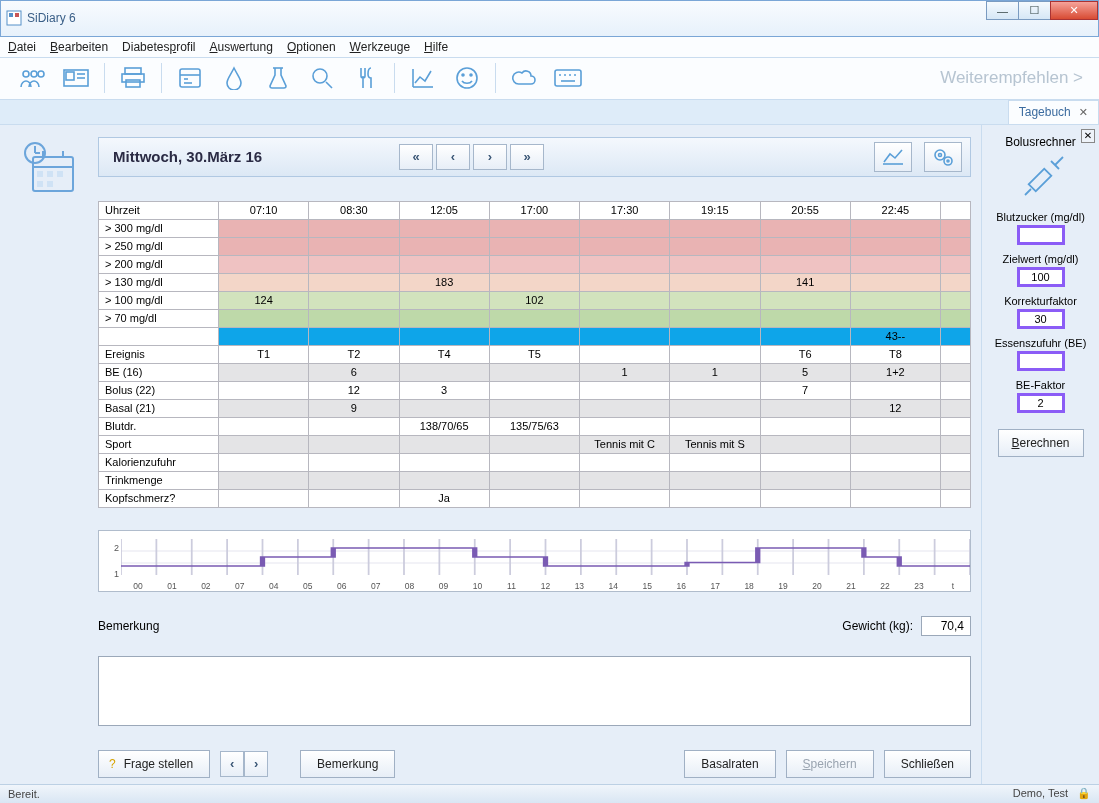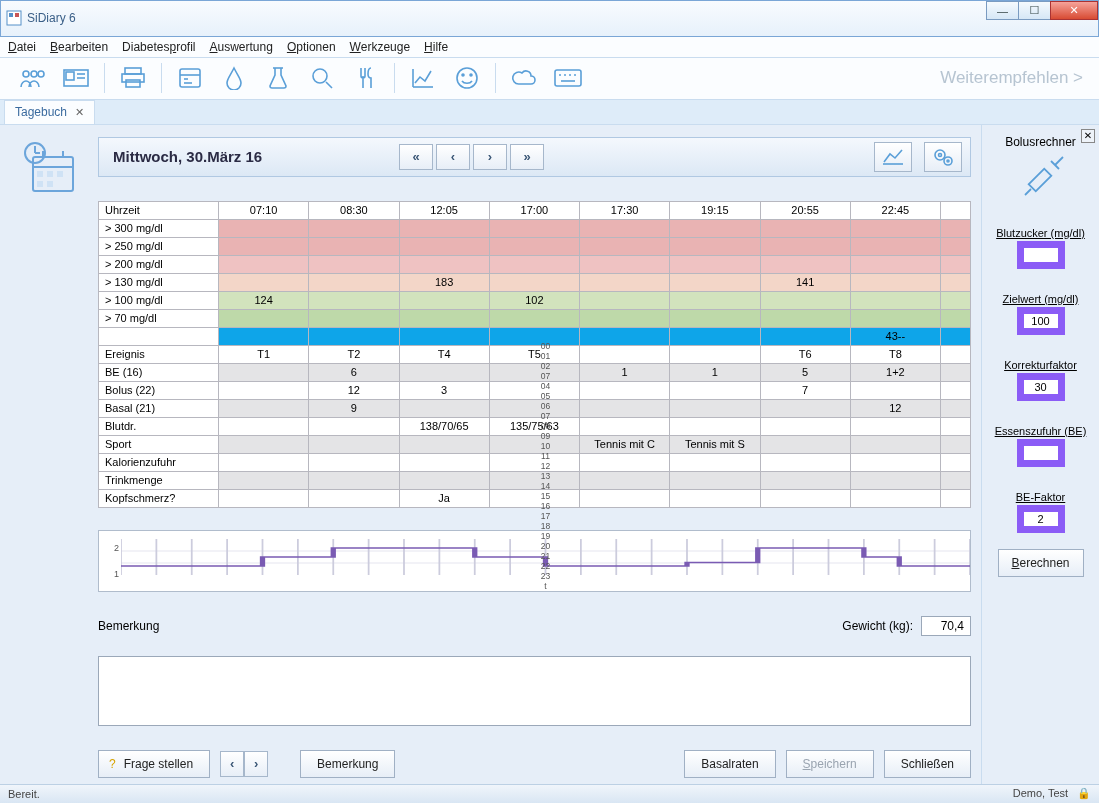--- a/index.html
+++ b/index.html
@@ -11,61 +11,61 @@
   .winbtn{width:33px;height:19px;border:1px solid #7a9bc1;margin-left:-1px;display:flex;align-items:center;justify-content:center;background:linear-gradient(#f5fafe,#d6e7f6);font-size:11px;color:#344;}
   .winbtn.close{width:48px;background:linear-gradient(#f6a39a,#d84b33);color:#fff;border-color:#a33;}
   .menubar{height:24px;background:#fbfdff;border-bottom:1px solid #c9dcef;display:flex;align-items:center;padding:0 8px;gap:14px;font-size:12px;color:#222;}
   .menubar span{cursor:default;}
   .menubar span u{text-decoration:underline;}
   .toolbar{height:48px;background:#fbfdff;border-bottom:1px solid #c9dcef;display:flex;align-items:center;padding:0 10px;position:relative;}
   .tbicon{width:28px;height:28px;display:flex;align-items:center;justify-content:center;color:#4a8fd4;margin:0 8px;}
   .tbicon svg{stroke:#5a9fd8;fill:none;stroke-width:1.6;}
   .tsep{width:1px;height:30px;background:#c9dcef;margin:0 6px;}
   .recommend{position:absolute;right:16px;color:#b6c4d1;font-size:17px;}
-  .tabstrip{height:26px;background:#deecf9;border-bottom:1px solid #c9dcef;display:flex;align-items:flex-end;padding-left:4px;}
+  .tabstrip{height:26px;background:#deecf9;border-bottom:1px solid #c9dcef;display:flex;align-items:flex-end;padding-left:4px;justify-content:flex-end;}
   .tab{height:24px;background:#fbfdff;border:1px solid #c9dcef;border-bottom:none;display:flex;align-items:center;padding:0 10px;font-size:12px;color:#3b6b9f;gap:8px;}
   .tab .x{font-size:11px;color:#666;}
   .content{flex:1;display:flex;background:#e6eef8;}
   .leftpad{width:98px;display:flex;justify-content:center;padding-top:14px;}
   .calicon svg{stroke:#6ca5db;fill:none;stroke-width:2;}
   .main{flex:1;padding:12px 10px 6px 0;display:flex;flex-direction:column;gap:16px;}
   .datehdr{height:40px;background:linear-gradient(#f4f8fd,#dce8f5);border:1px solid #b0c8e2;display:flex;align-items:center;padding:0 8px;gap:12px;}
   .datehdr .dt{font-size:15px;font-weight:bold;color:#2b2b44;padding-left:6px;flex:0 0 280px;}
   .navbtns{display:flex;gap:3px;}
   .navbtn{width:34px;height:26px;background:linear-gradient(#fff,#e7eef7);border:1px solid #a6b7cb;display:flex;align-items:center;justify-content:center;font-weight:bold;color:#3a5675;font-size:13px;}
   .spacer{flex:1;}
   .iconbtn{width:38px;height:30px;background:linear-gradient(#fff,#e7eef7);border:1px solid #a6b7cb;display:flex;align-items:center;justify-content:center;}
   .iconbtn svg{stroke:#5a9fd8;fill:none;stroke-width:1.6;}
   table.grid{border-collapse:collapse;width:100%;margin-top:8px;background:#fff;table-layout:fixed;}
   table.grid td,table.grid th{border:1px solid #b7b7bf;padding:0 4px;height:18px;text-align:center;font-size:11px;white-space:nowrap;overflow:hidden;}
   table.grid td.rowh{text-align:left;padding-left:6px;background:#fff;}
   .c-vhigh{background:#e9b3b3;} .c-high{background:#efc2c2;} .c-mhigh{background:#f3d6c8;margin-top:9px;} .c-target{background:#d2e3bd;} .c-good{background:#bed9a9;} .c-low{background:#0ea5e9;} .c-grey{background:#e4e4e6;}
   .chartbox{border:1px solid #b0bccc;height:62px;margin-top:6px;background:#fff;display:flex;align-items:stretch;}
   .chartbox .yaxis{width:22px;display:flex;flex-direction:column;justify-content:space-around;align-items:flex-end;font-size:9px;padding:4px 2px;color:#555;}
   .chartbox .chart{flex:1;position:relative;}
-  .chartbox .xaxis{position:absolute;bottom:0;left:0;right:0;display:flex;font-size:8.5px;color:#555;flex-direction:column;}
+  .chartbox .xaxis{position:absolute;bottom:0;left:0;right:0;display:flex;font-size:8.5px;color:#555;}
   .chartbox .xaxis span{flex:1;text-align:center;}
   .plotline{position:absolute;left:0;right:0;height:36px;top:8px;}
   .remarkrow{display:flex;align-items:center;margin-top:8px;font-size:12px;gap:8px;}
   .remarkrow .lab{flex:0 0 auto;}
   .remarkrow .fill{flex:1;}
   .remarkrow .val{border:1px solid #9ba8b9;padding:2px 6px;background:#fff;min-width:50px;text-align:right;}
   .tarea{width:100%;height:70px;border:1px solid #9ba8b9;background:#fff;margin-top:4px;}
   .btnrow{display:flex;gap:10px;margin-top:8px;align-items:center;}
   .btn{height:28px;padding:0 16px;background:linear-gradient(#fff,#e7eef7);border:1px solid #a0b0c4;display:flex;align-items:center;justify-content:center;font-size:12px;color:#222;}
   .btn.disabled{color:#9aa4b0;}
   .smallnav{display:flex;}
   .smallnav .navbtn{width:24px;height:26px;}
   .rightpanel{width:118px;background:#e6eef8;border-left:1px solid #c9dcef;padding:10px 6px;position:relative;font-size:11px;text-align:center;}
   .rightpanel .closeico{position:absolute;right:4px;top:4px;width:14px;height:14px;border:1px solid #888;background:#eef3f9;font-size:10px;line-height:12px;text-align:center;}
   .rightpanel .title{font-size:12px;margin-bottom:6px;}
   .rightpanel svg.syringe{stroke:#5a9fd8;fill:none;stroke-width:1.8;margin:6px auto;display:block;}
-  .rf{margin-top:24px;text-decoration:underline;}
+  .rf{margin-top:8px;}
   .rf label{display:block;font-size:11px;}
-  .rf input{width:48px;border:7px solid #8b5cf6;text-align:center;margin-top:2px;padding:1px 0;font-size:11px;}
+  .rf input{width:48px;border:3px solid #8b5cf6;text-align:center;margin-top:2px;padding:1px 0;font-size:11px;}
   .statusbar{height:22px;background:linear-gradient(#f0f5fb,#d9e6f3);border-top:1px solid #bcd0e4;display:flex;align-items:center;padding:0 8px;font-size:11px;color:#444;justify-content:space-between;}
   svg.hline{position:absolute;top:0;left:0;width:100%;height:36px;}
 </style>
 </head>
 <body>
 
 <div class="window">
 
   <div class="titlebar">
     <svg width="16" height="16" style="margin:0 5px">

